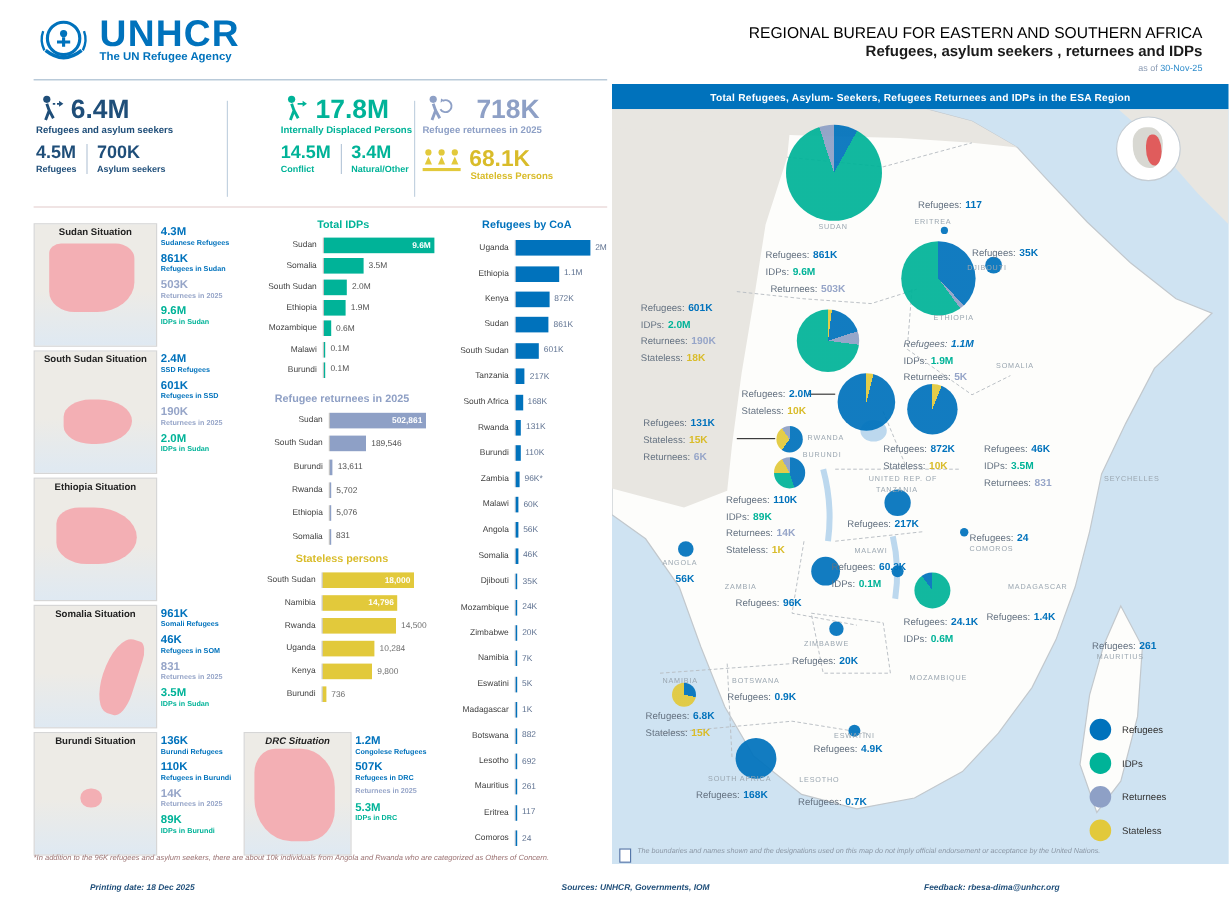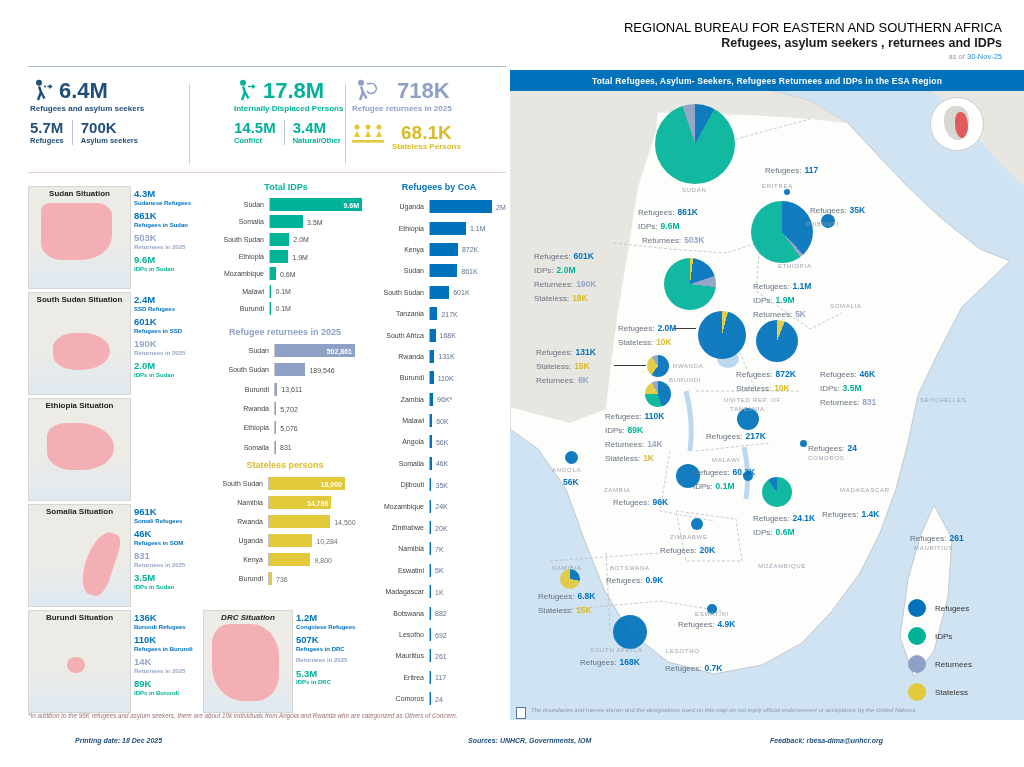--- a/index.html
+++ b/index.html
@@ -115,20 +115,33 @@
   .inset-africa{position:absolute;left:13px;top:8px;width:25px;height:34px;background:#d8d8d2;
                 border-radius:45% 45% 40% 55% / 35% 40% 60% 55%;}
   .inset-esa{position:absolute;left:24px;top:14px;width:13px;height:26px;background:#e05c5c;
              border-radius:40% 60% 50% 60%;}
 </style>
 </head>
 <body>
 
 <div class="page">
 
+  <div class="logo">
+    <svg width="46" height="48" viewBox="0 0 46 48">
+      <circle cx="23" cy="20" r="13.5" fill="none" stroke="#0072BC" stroke-width="2.6"></circle>
+      <circle cx="23" cy="16" r="3" fill="#0072BC"></circle>
+      <path d="M23,19 L23,27 M17.5,23 L28.5,23" stroke="#0072BC" stroke-width="2.6" fill="none"></path>
+      <path d="M8,30 Q23,42 38,30" stroke="#0072BC" stroke-width="3" fill="none"></path>
+      <path d="M6,14 Q3,22 7,30 M40,14 Q43,22 39,30" stroke="#0072BC" stroke-width="2" fill="none"></path>
+    </svg>
+    <div>
+      <div class="logo-t1">UNHCR</div>
+      <div class="logo-t2">The UN Refugee Agency</div>
+    </div>
+  </div>
   <div class="head-right">
     <div class="hr1">REGIONAL BUREAU FOR EASTERN AND SOUTHERN AFRICA</div>
     <div class="hr2">Refugees, asylum seekers , returnees and IDPs</div>
     <div class="hr3">
       <span class="asof">as of</span>
       <span class="asofdate">30-Nov-25</span>
     </div>
   </div>
   <div class="hline"></div>
 
@@ -138,21 +151,21 @@
         <circle cx="8" cy="3.8" r="3" fill="#1F4E79"></circle>
         <path d="M8,7.5 L10,13 L7,21 M10,13 L13.5,19.5" stroke="#1F4E79" stroke-width="2.4" fill="none"></path>
         <path d="M13,7.5 L19,7.5" stroke="#1F4E79" stroke-width="1.4" stroke-dasharray="2,1.5"></path>
         <path d="M18.2,5 L21.8,7.5 L18.2,10 Z" fill="#1F4E79"></path>
       </svg>
       <span class="big-num navy">6.4M</span>
     </div>
     <div class="big-label navy">Refugees and asylum seekers</div>
     <div class="subrow">
       <div class="sub">
-        <div class="sub-num navy">5.7M</div>
+        <div class="sub-num navy">4.5M</div>
         <div class="sub-label navy">Refugees</div>
       </div>
       <div class="sub">
         <div class="sub-num navy">700K</div>
         <div class="sub-label navy">Asylum seekers</div>
       </div>
     </div>
   </div>
   <div class="vdiv" style="left:189px;"></div>
 
@@ -196,21 +209,21 @@
         <g fill="#E2C93B">
           <circle cx="5" cy="4" r="2.6"></circle>
             <path d="M2,14 L5,7.5 L8,14 Z"></path>
           <circle cx="16" cy="4" r="2.6"></circle>
             <path d="M13,14 L16,7.5 L19,14 Z"></path>
           <circle cx="27" cy="4" r="2.6"></circle>
             <path d="M24,14 L27,7.5 L30,14 Z"></path>
           <rect x="0" y="17" width="32" height="2.6"></rect>
         </g>
       </svg>
-      <span class="st-num gold" style="margin-left:10px;">68.1K</span>
+      <span class="st-num gold" style="">68.1K</span>
     </div>
     <div class="st-label gold">Stateless Persons</div>
   </div>
   <div class="divider2"></div>
 
   <div class="sit" style="left:28px;top:186px;">
     <div class="thumb">
       <div class="sit-title">Sudan Situation</div>
       <div class="blob b-sudan"></div>
     </div>
@@ -857,21 +870,21 @@
         </div>
 
         <div class="mlabel" style="left: 255px; top: 74px;">
           <span class="mk">Refugees:</span><span class="mv vblue">117</span>
         </div>
 
         <div class="mlabel" style="left: 300px; top: 114px;">
           <span class="mk">Refugees:</span><span class="mv vblue">35K</span>
         </div>
 
-        <div class="mlabel" style="left: 243px; top: 190px;">
+        <div class="mlabel" style="left: 243px; top: 190px; font-style: italic;">
           <span class="mk">Refugees:</span><span class="mv vblue">1.1M</span>
         </div>
 
         <div class="mlabel" style="left: 243px; top: 204px;">
           <span class="mk">IDPs:</span><span class="mv vteal">1.9M</span>
         </div>
 
         <div class="mlabel" style="left: 243px; top: 218px;">
           <span class="mk">Returnees:</span><span class="mv vgray">5K</span>
         </div>

